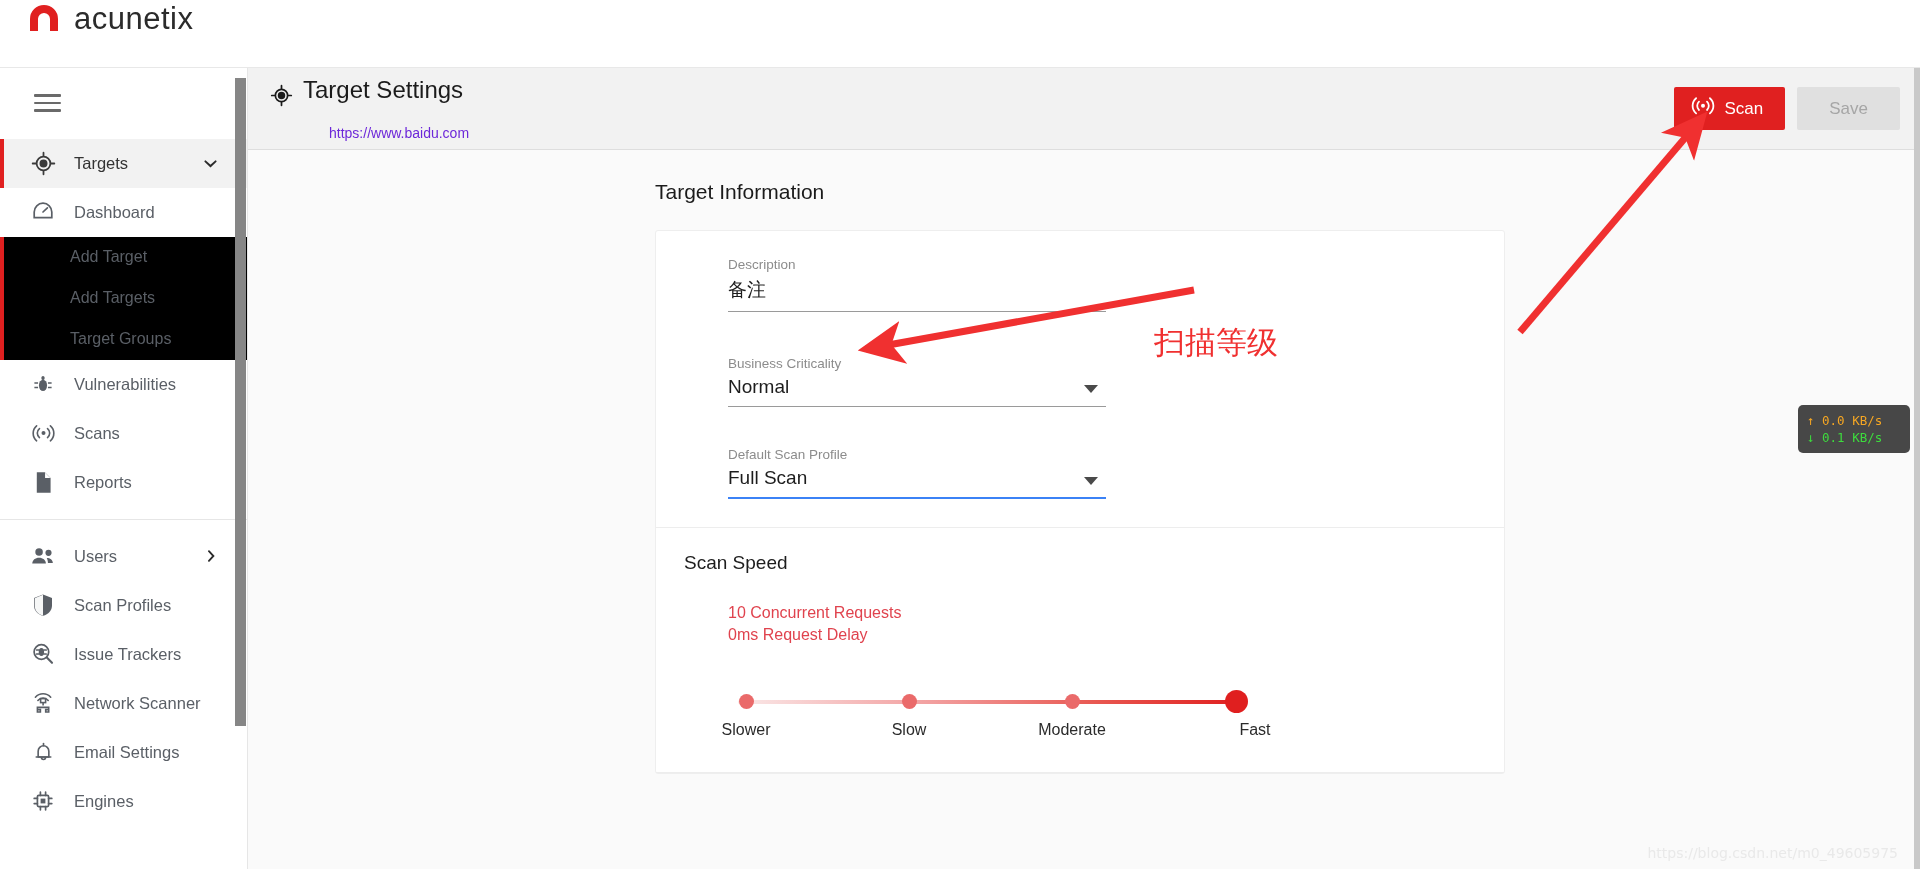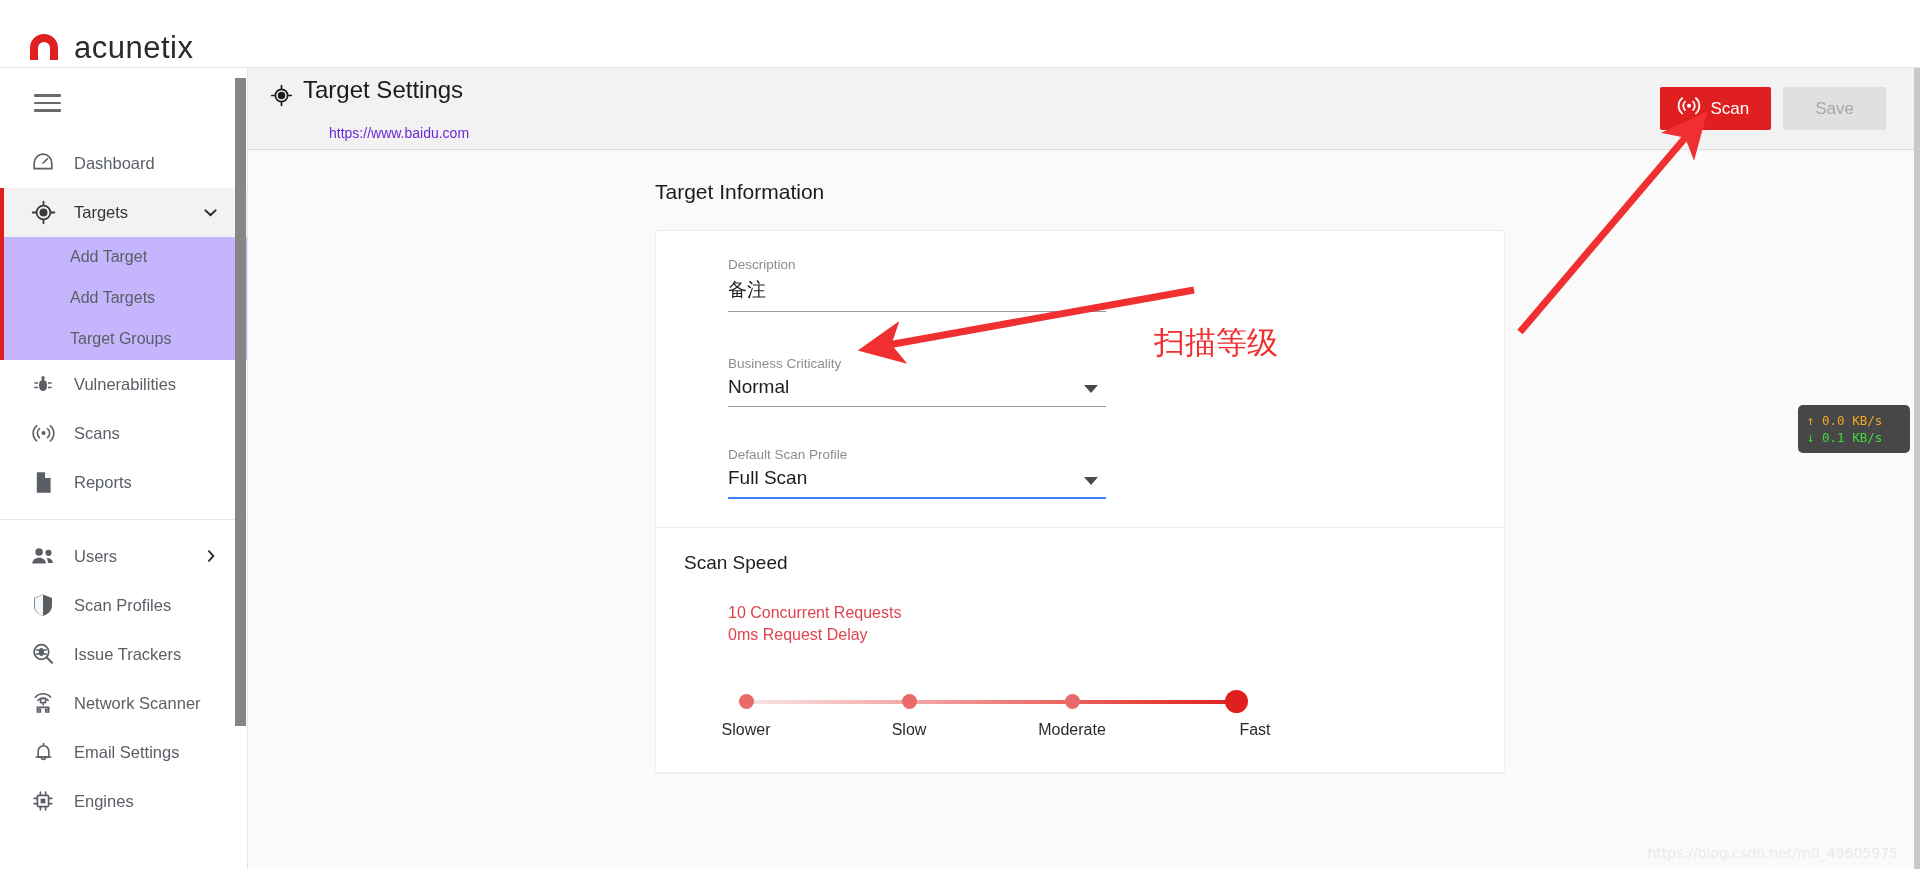--- a/index.html
+++ b/index.html
@@ -6,21 +6,21 @@
   html, body {
     width: 1920px; height: 869px;
     font-family: "Liberation Sans", "DejaVu Sans", sans-serif;
     background: #ffffff; overflow: hidden;
   }
   #app { position: relative; width: 1920px; height: 869px; overflow: hidden; background:#fafafa; }
 
   
   .topbar {
     position: absolute; top: 0; left: 0; width: 1920px; height: 68px;
-    background: #ffffff; display: flex; align-items: flex-end;
+    background: #ffffff; display: flex; align-items: flex-start;
     border-bottom: 1px solid #e8e8e8; z-index: 30;
   }
   .brand { display: flex; align-items: center; margin-left: 25px; }
   .brand-mark { width: 38px; height: 38px; position: relative; }
   .brand-text {
     font-size: 31px; color: #2b2b2b; letter-spacing: .5px;
     margin-left: 11px; font-weight: 400;
   }
   .topbar-right {
     margin-left: auto; display: flex; align-items: center;
@@ -59,21 +59,21 @@
   .nav-item .nav-ico {
     width: 30px; display: flex; align-items: center; justify-content: center;
     margin-right: 16px; color: #5a5f66;
   }
   .nav-item.active { background: #f2f2f2; }
   .nav-item.active::before {
     content: ""; position: absolute; left: 0; top: 0;
     width: 4px; height: 100%; background: #e02020;
   }
   .nav-item .chev { margin-left: auto; margin-right: 28px; display:flex; }
-  .sub-wrap { background: #c4b5fd; position: relative; }
+  .sub-wrap { background: #000000; position: relative; }
   .sub-wrap::before {
     content:""; position:absolute; left:0; top:0; width:4px; height:100%;
     background:#e02020;
   }
   .nav-sub {
     display: flex; align-items: center; height: 41px;
     padding-left: 70px; font-size: 16px; color: #5a5f66; cursor: pointer;
   }
   .nav-sep { height: 1px; background: #e6e6e6; margin: 12px 0 12px 0; }
   .sb-scroll {
@@ -84,21 +84,21 @@
   
   .page-header {
     position: absolute; top: 68px; left: 248px; width: 1672px; height: 82px;
     background: #f2f2f2; border-bottom: 1px solid #dedede;
     display: flex; align-items: center; z-index: 10;
   }
   .ph-left { display: flex; align-items: flex-start; margin-left: 22px; }
   .ph-ico { margin-top: 8px; margin-right: 10px; }
   .ph-title { font-size: 24px; color: #1b1b1b; line-height: 28px; }
   .ph-sub { font-size: 14px; color: #6d28d9; margin-top: 21px; margin-left: 26px; }
-  .ph-actions { margin-left: auto; display: flex; align-items: center; margin-right: 34px; gap: 12px; }
+  .ph-actions { margin-left: auto; display: flex; align-items: center; margin-right: 20px; gap: 12px; }
   .btn-scan {
     background: #e02020; color: #fff; border: none; height: 43px;
     padding: 0 22px 0 17px; font-size: 17px; display: flex; align-items: center;
     gap: 10px; cursor: pointer; border-radius: 2px;
     font-family: "Liberation Sans", sans-serif;
   }
   .btn-save {
     background: #e0e0e0; color: #a6a6a6; border: none; height: 43px;
     padding: 0 32px; font-size: 17px; cursor: default; border-radius: 2px;
     font-family: "Liberation Sans", sans-serif;
@@ -202,44 +202,44 @@
     </div>
   </div>
 
   <div class="sidebar">
     <div class="hamburger">
       <span></span>
         <span></span>
         <span></span>
     </div>
 
-    <div class="nav-item">
-      <span class="nav-ico">
-        <svg width="24" height="24" viewBox="0 0 24 24" fill="none" stroke="#5a5f66" stroke-width="1.7">
-          <path d="M3.2 12a8.8 8.8 0 0 1 17.6 0v5.6H3.2z"></path>
-          <path d="M12 12 16.4 7.8" stroke-linecap="round"></path>
-        </svg>
-      </span>
-      <span>Dashboard</span>
-    </div>
-
     <div class="nav-item active">
       <span class="nav-ico">
         <svg width="25" height="25" viewBox="0 0 24 24" fill="none" stroke="#3b3b3b" stroke-width="1.7">
           <circle cx="12" cy="12" r="6.6"></circle>
           <circle cx="12" cy="12" r="3" fill="#3b3b3b"></circle>
           <path d="M12 1.6v3.2M12 19.2v3.2M1.6 12h3.2M19.2 12h3.2" stroke-linecap="round"></path>
         </svg>
       </span>
       <span style="color:#333;">Targets</span>
       <span class="chev">
         <svg width="17" height="17" viewBox="0 0 20 20" fill="none" stroke="#2b2b2b" stroke-width="2.3" stroke-linecap="round">
           <path d="M4 7.5 10 13 16 7.5"></path>
         </svg>
       </span>
+    </div>
+
+    <div class="nav-item">
+      <span class="nav-ico">
+        <svg width="24" height="24" viewBox="0 0 24 24" fill="none" stroke="#5a5f66" stroke-width="1.7">
+          <path d="M3.2 12a8.8 8.8 0 0 1 17.6 0v5.6H3.2z"></path>
+          <path d="M12 12 16.4 7.8" stroke-linecap="round"></path>
+        </svg>
+      </span>
+      <span>Dashboard</span>
     </div>
 
     <div class="sub-wrap">
       <div class="nav-sub">
         <span>Add Target</span>
       </div>
       <div class="nav-sub">
         <span>Add Targets</span>
       </div>
       <div class="nav-sub">

